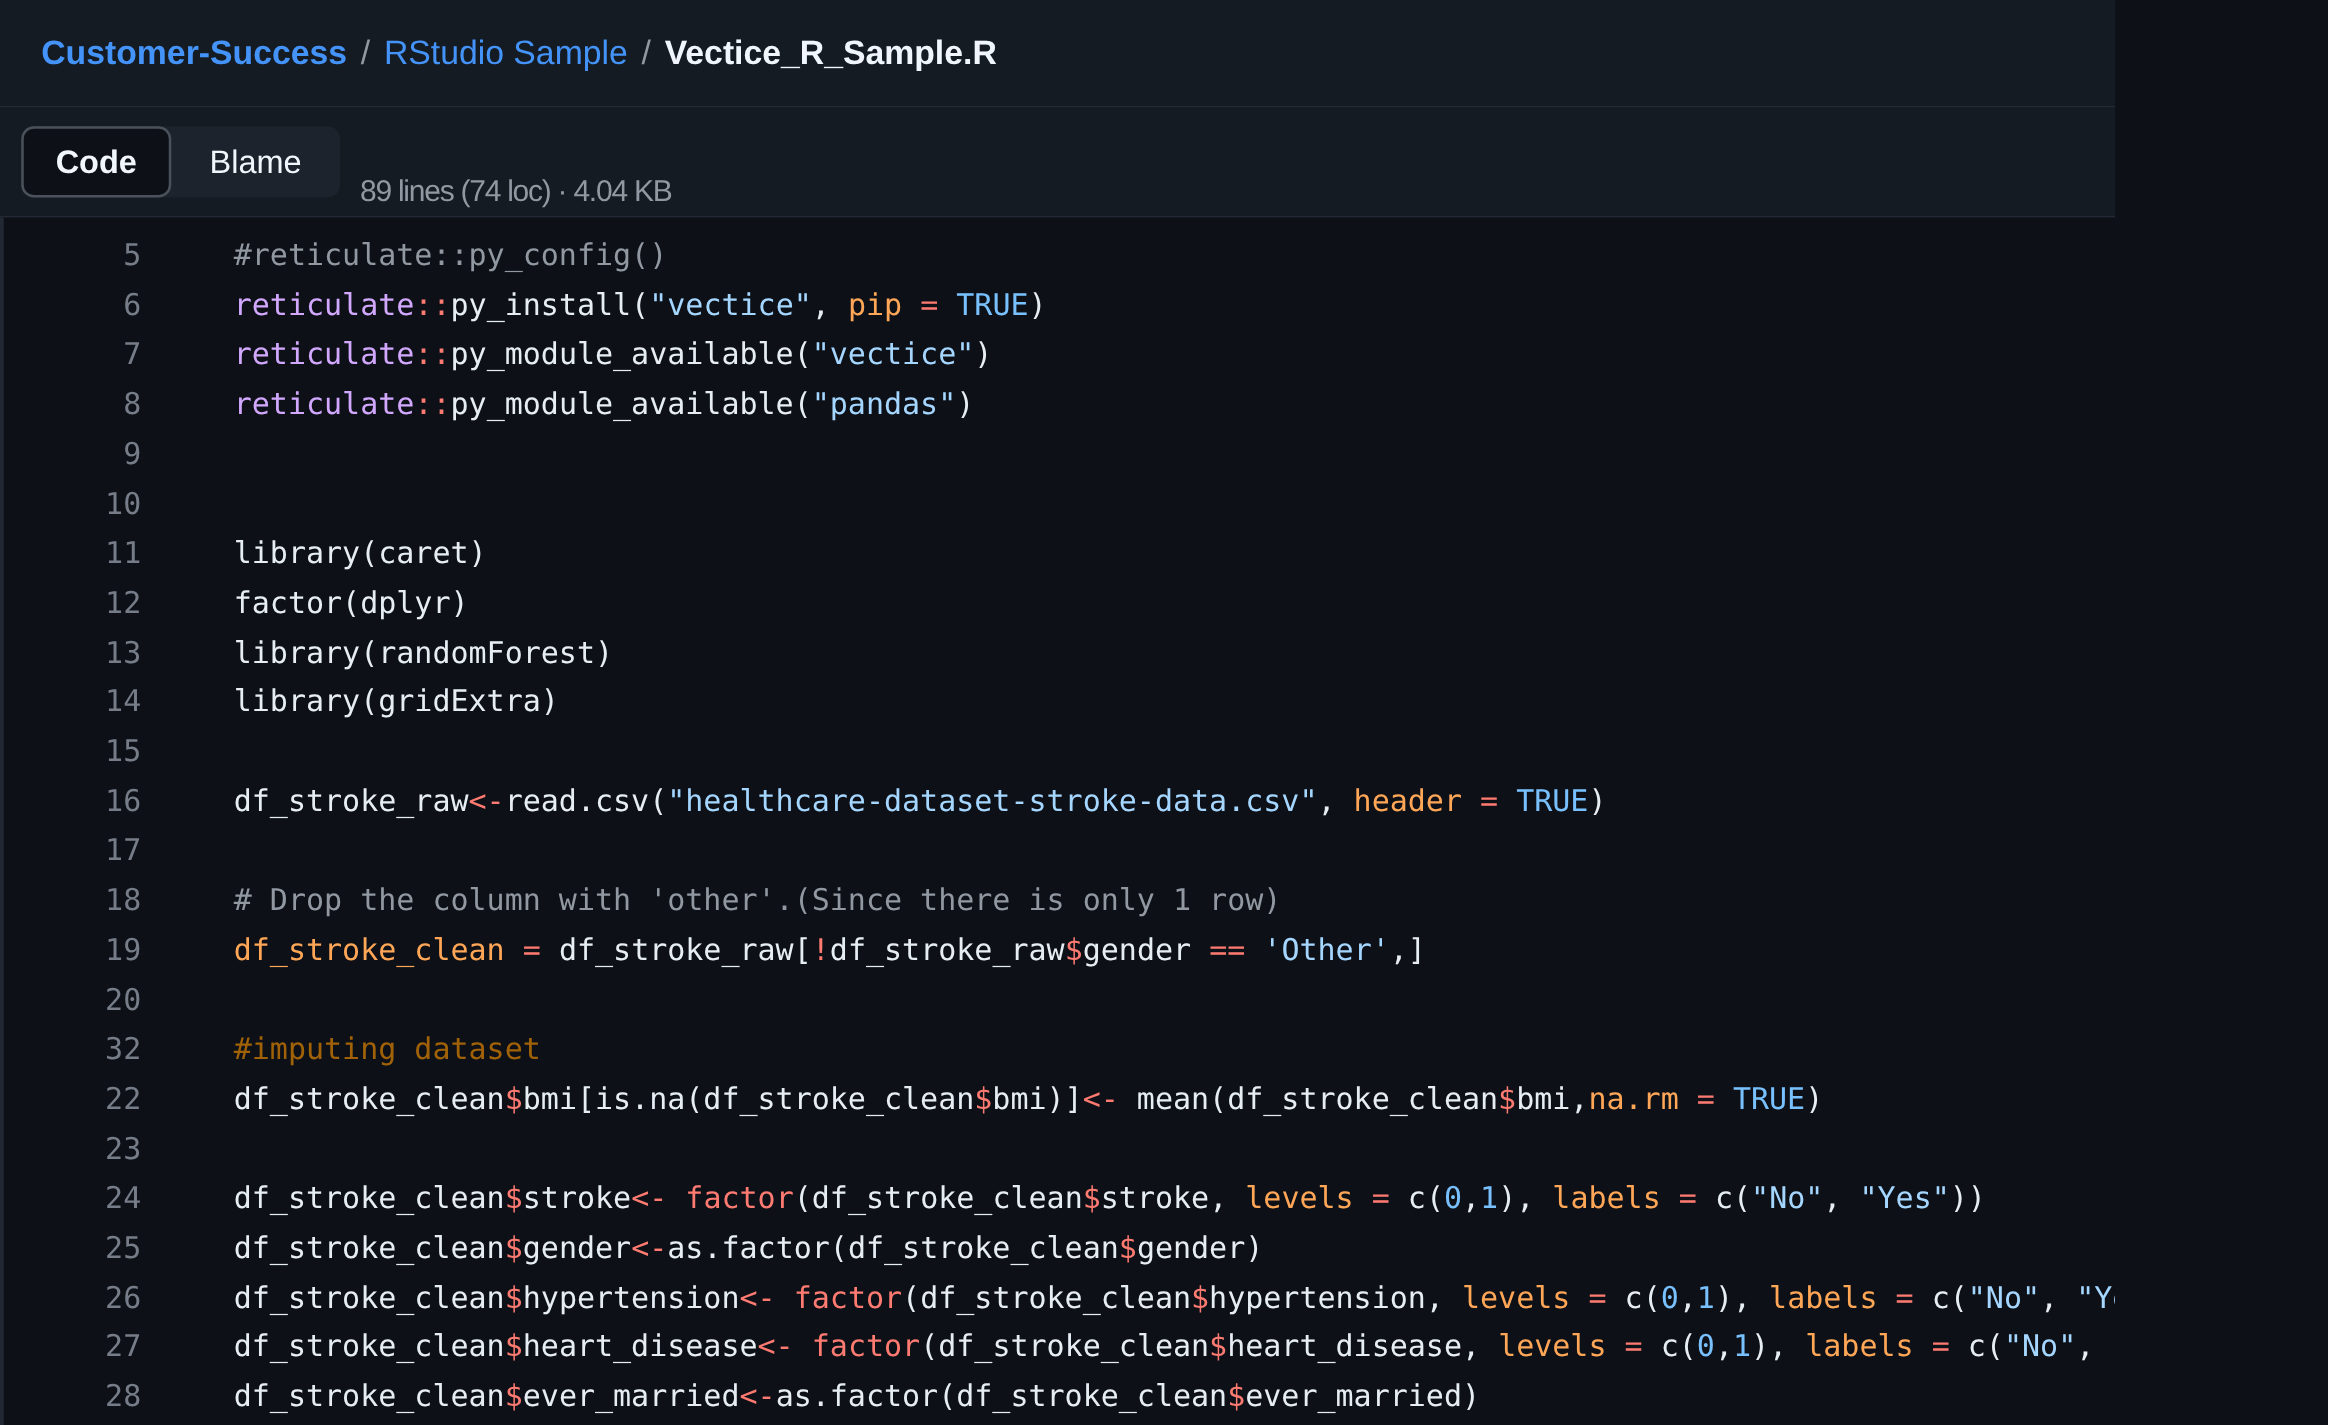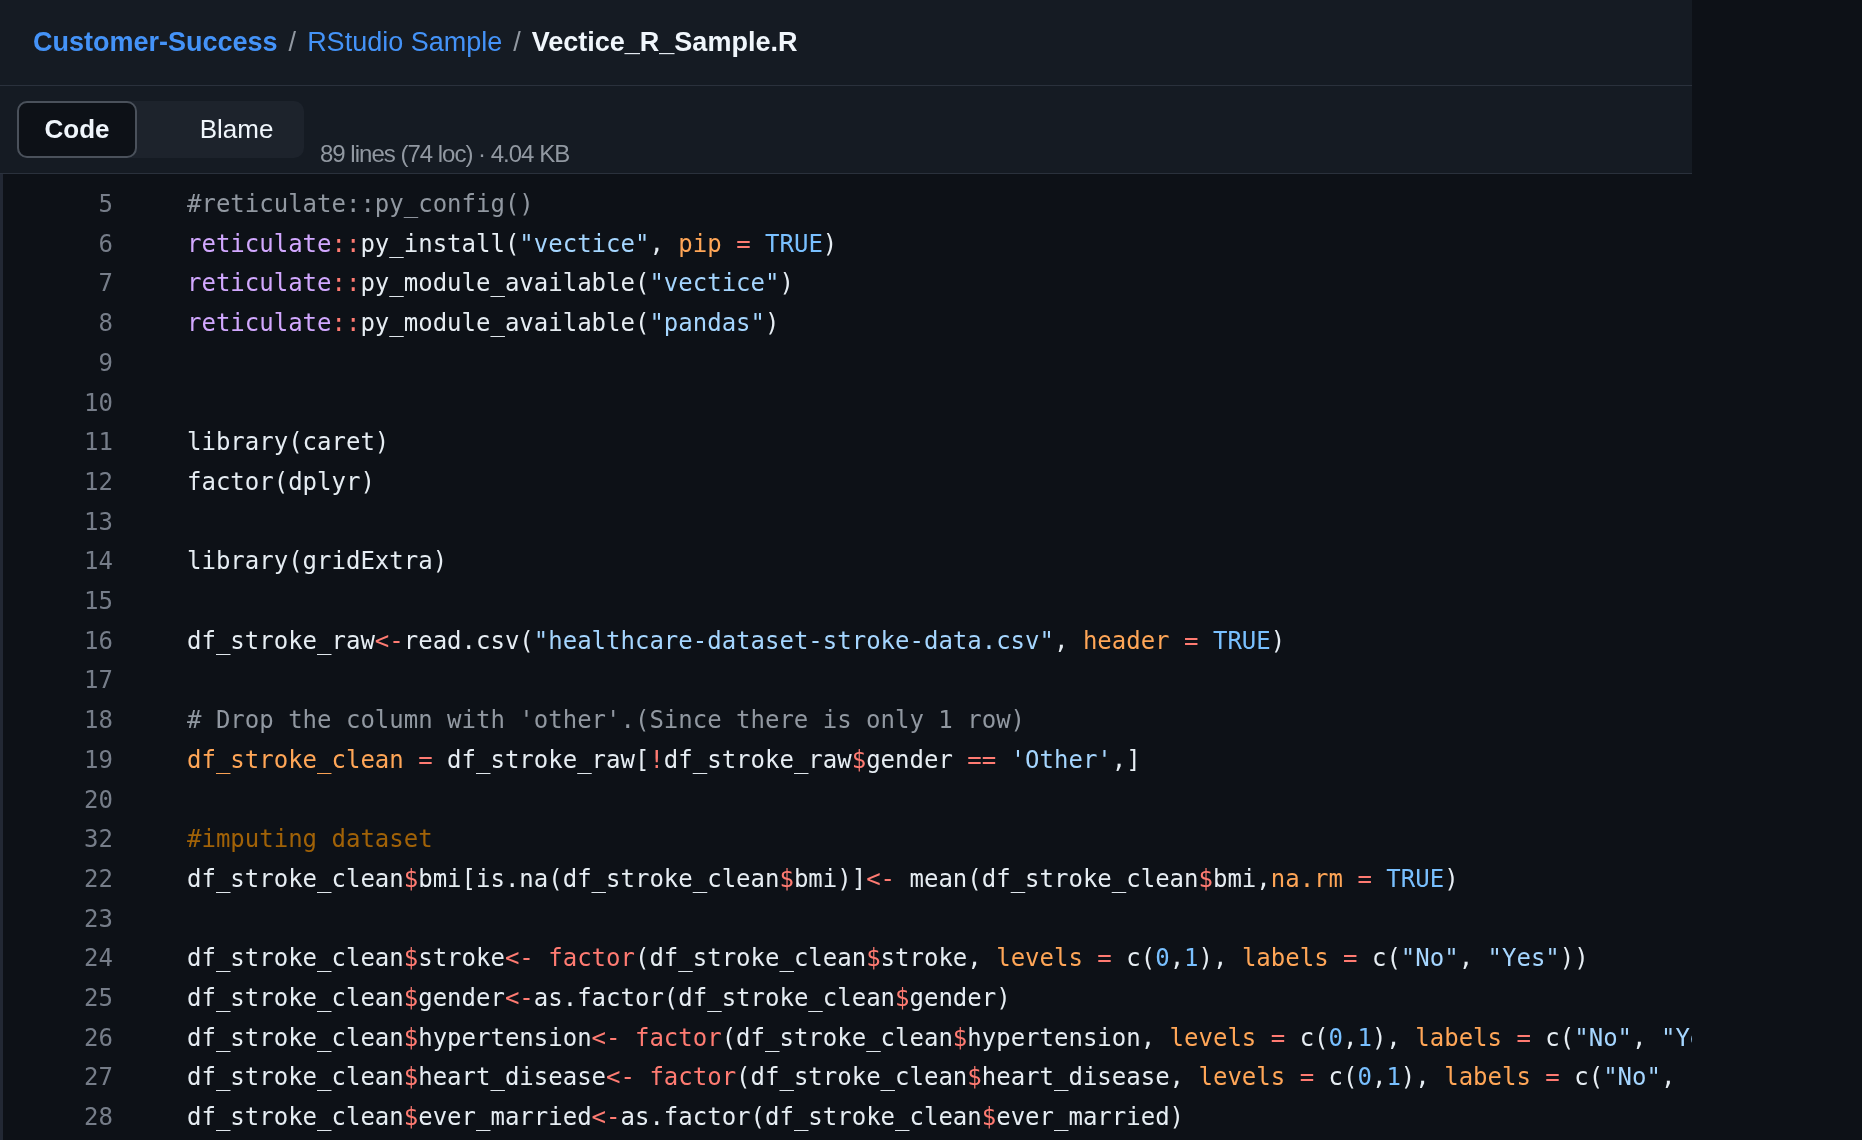--- a/index.html
+++ b/index.html
@@ -34,21 +34,20 @@
     background: var(--header-bg);
     border-bottom: 1px solid var(--border);
     display: flex; align-items: center;
     padding-left: 17px;
   }
   .segmented {
     display: flex; align-items: stretch;
     height: 57px;
     background: var(--control-bg);
     border-radius: 10px;
-    gap: 32px;
   }
   .seg-btn {
     font-family: "Liberation Sans", sans-serif;
     font-size: 26px;
     color: var(--text-bright);
     background: transparent;
     border: none;
     cursor: pointer;
     display: flex; align-items: center; justify-content: center;
   }
@@ -125,21 +124,21 @@
   <div class="code-area">
     <div>
         <div class="code-row"><div class="line-number">5</div><div class="line-code"><span style="color: rgb(145, 152, 161);">#reticulate::py_config()</span></div></div>
         <div class="code-row"><div class="line-number">6</div><div class="line-code"><span style="color: rgb(210, 168, 255);">reticulate</span><span style="color: rgb(255, 123, 114);">::</span><span style="color: rgb(230, 237, 243);">py_install(</span><span style="color: rgb(165, 214, 255);">"vectice"</span><span style="color: rgb(230, 237, 243);">, </span><span style="color: rgb(255, 166, 87);">pip</span><span style="color: rgb(230, 237, 243);"> </span><span style="color: rgb(255, 123, 114);">=</span><span style="color: rgb(230, 237, 243);"> </span><span style="color: rgb(121, 192, 255);">TRUE</span><span style="color: rgb(230, 237, 243);">)</span></div></div>
         <div class="code-row"><div class="line-number">7</div><div class="line-code"><span style="color: rgb(210, 168, 255);">reticulate</span><span style="color: rgb(255, 123, 114);">::</span><span style="color: rgb(230, 237, 243);">py_module_available(</span><span style="color: rgb(165, 214, 255);">"vectice"</span><span style="color: rgb(230, 237, 243);">)</span></div></div>
         <div class="code-row"><div class="line-number">8</div><div class="line-code"><span style="color: rgb(210, 168, 255);">reticulate</span><span style="color: rgb(255, 123, 114);">::</span><span style="color: rgb(230, 237, 243);">py_module_available(</span><span style="color: rgb(165, 214, 255);">"pandas"</span><span style="color: rgb(230, 237, 243);">)</span></div></div>
         <div class="code-row"><div class="line-number">9</div><div class="line-code"></div></div>
         <div class="code-row"><div class="line-number">10</div></div>
         <div class="code-row"><div class="line-number">11</div><div class="line-code"><span style="color: rgb(230, 237, 243);">library(caret)</span></div></div>
         <div class="code-row"><div class="line-number">12</div><div class="line-code"><span style="color: rgb(230, 237, 243);">factor(dplyr)</span></div></div>
-        <div class="code-row"><div class="line-number">13</div></div>
+        <div class="code-row"><div class="line-number">13</div><div class="line-code"><span style="color: rgb(230, 237, 243);">library(randomForest)</span></div></div>
         <div class="code-row"><div class="line-number">14</div><div class="line-code"><span style="color: rgb(230, 237, 243);">library(gridExtra)</span></div></div>
         <div class="code-row"><div class="line-number">15</div><div class="line-code"></div></div>
         <div class="code-row"><div class="line-number">16</div><div class="line-code"><span style="color: rgb(230, 237, 243);">df_stroke_raw</span><span style="color: rgb(255, 123, 114);">&lt;-</span><span style="color: rgb(230, 237, 243);">read.csv(</span><span style="color: rgb(165, 214, 255);">"healthcare-dataset-stroke-data.csv"</span><span style="color: rgb(230, 237, 243);">, </span><span style="color: rgb(255, 166, 87);">header</span><span style="color: rgb(230, 237, 243);"> </span><span style="color: rgb(255, 123, 114);">=</span><span style="color: rgb(230, 237, 243);"> </span><span style="color: rgb(121, 192, 255);">TRUE</span><span style="color: rgb(230, 237, 243);">)</span></div></div>
         <div class="code-row"><div class="line-number">17</div><div class="line-code"></div></div>
         <div class="code-row"><div class="line-number">18</div><div class="line-code"><span style="color: rgb(145, 152, 161);"># Drop the column with 'other'.(Since there is only 1 row)</span></div></div>
         <div class="code-row"><div class="line-number">19</div><div class="line-code"><span style="color: rgb(255, 166, 87);">df_stroke_clean</span><span style="color: rgb(230, 237, 243);"> </span><span style="color: rgb(255, 123, 114);">=</span><span style="color: rgb(230, 237, 243);"> df_stroke_raw[</span><span style="color: rgb(255, 123, 114);">!</span><span style="color: rgb(230, 237, 243);">df_stroke_raw</span><span style="color: rgb(255, 123, 114);">$</span><span style="color: rgb(230, 237, 243);">gender </span><span style="color: rgb(255, 123, 114);">==</span><span style="color: rgb(230, 237, 243);"> </span><span style="color: rgb(165, 214, 255);">'Other'</span><span style="color: rgb(230, 237, 243);">,]</span></div></div>
         <div class="code-row"><div class="line-number">20</div><div class="line-code"></div></div>
         <div class="code-row"><div class="line-number">32</div><div class="line-code"><span style="color: #a16207;">#imputing dataset</span></div></div>
         <div class="code-row"><div class="line-number">22</div><div class="line-code"><span style="color: rgb(230, 237, 243);">df_stroke_clean</span><span style="color: rgb(255, 123, 114);">$</span><span style="color: rgb(230, 237, 243);">bmi[is.na(df_stroke_clean</span><span style="color: rgb(255, 123, 114);">$</span><span style="color: rgb(230, 237, 243);">bmi)]</span><span style="color: rgb(255, 123, 114);">&lt;-</span><span style="color: rgb(230, 237, 243);"> mean(df_stroke_clean</span><span style="color: rgb(255, 123, 114);">$</span><span style="color: rgb(230, 237, 243);">bmi,</span><span style="color: rgb(255, 166, 87);">na.rm</span><span style="color: rgb(230, 237, 243);"> </span><span style="color: rgb(255, 123, 114);">=</span><span style="color: rgb(230, 237, 243);"> </span><span style="color: rgb(121, 192, 255);">TRUE</span><span style="color: rgb(230, 237, 243);">)</span></div></div>
         <div class="code-row"><div class="line-number">23</div><div class="line-code"></div></div>

